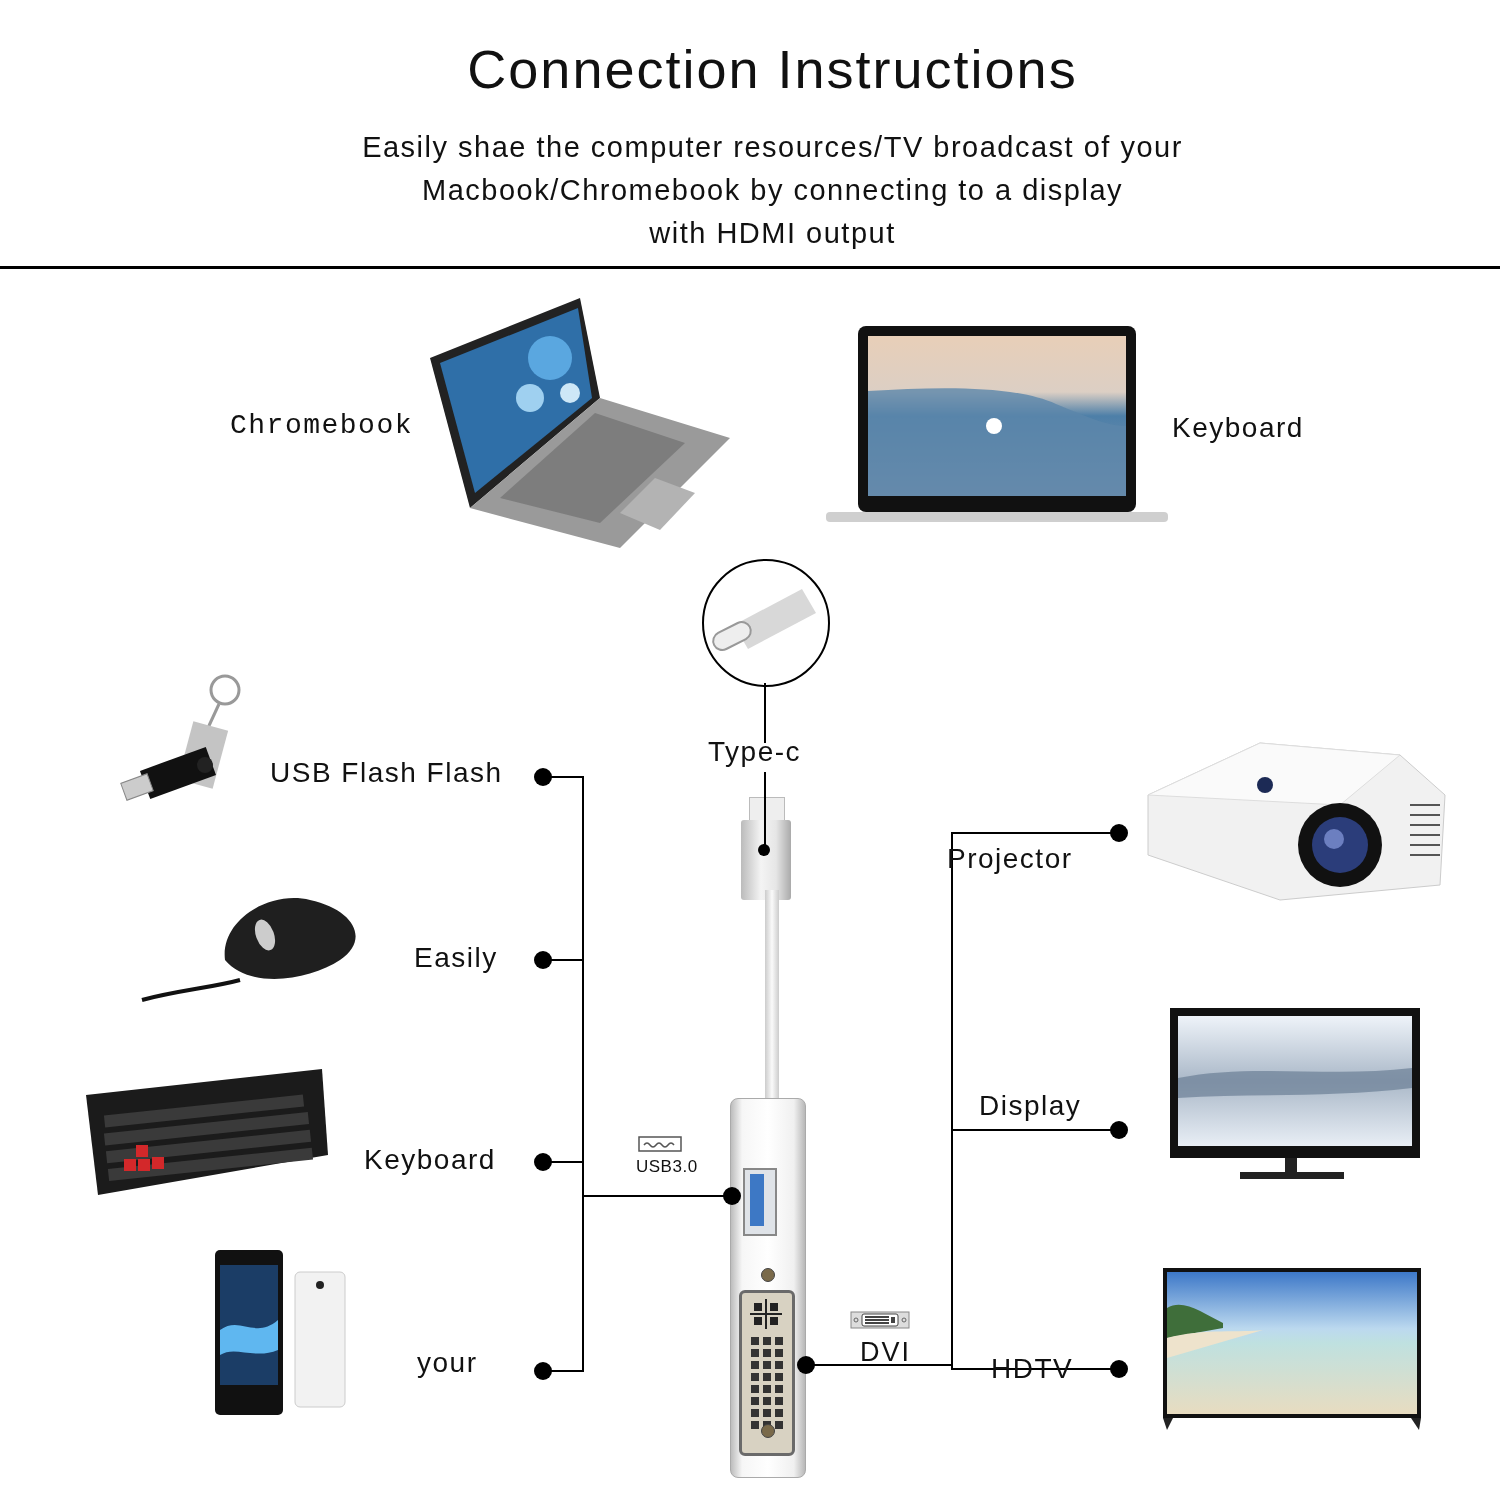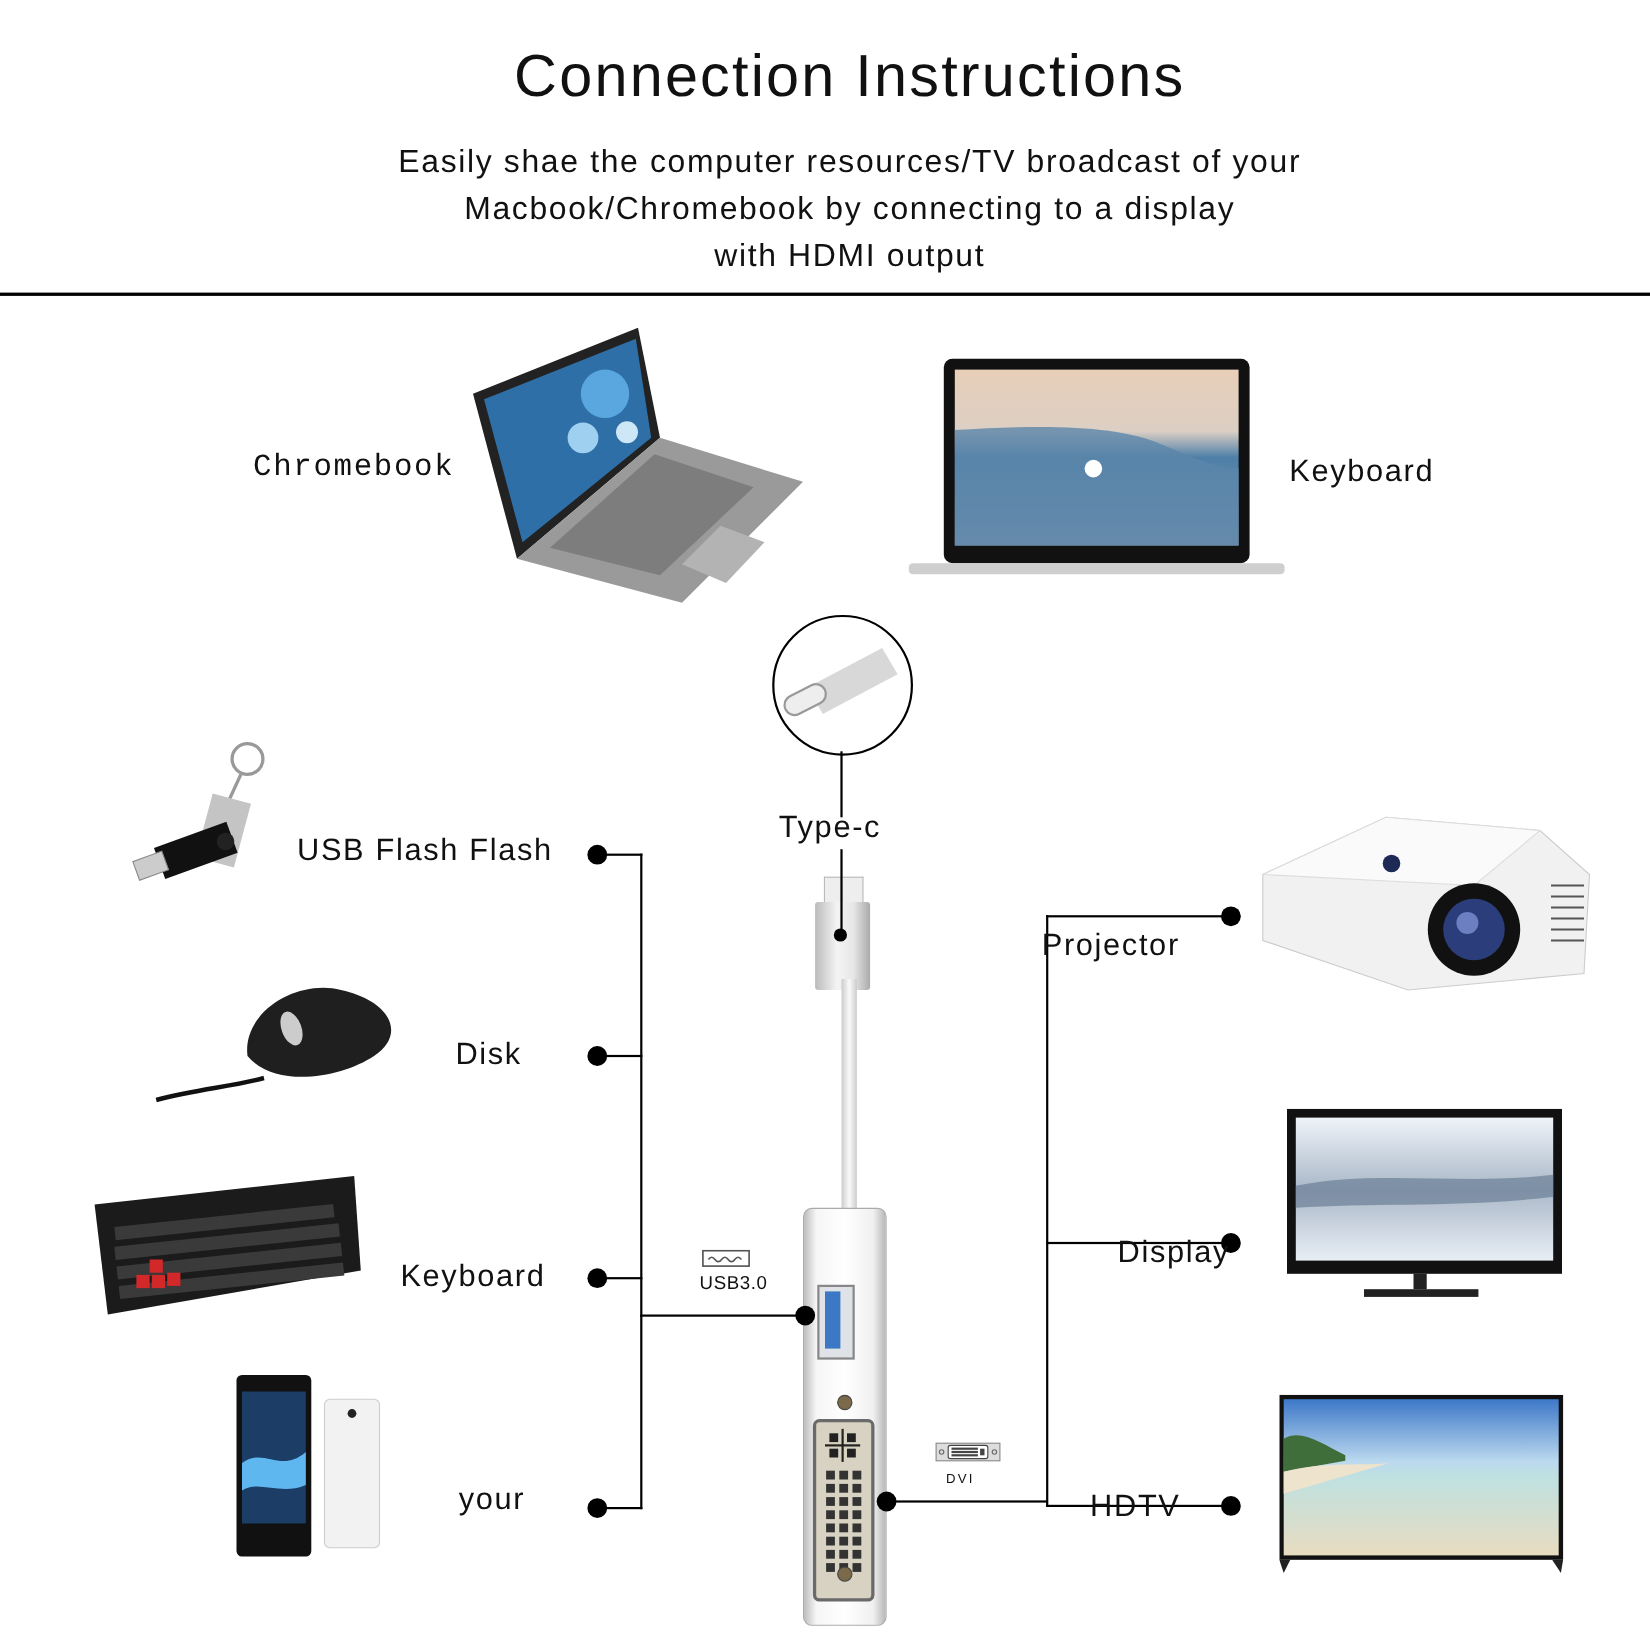--- a/index.html
+++ b/index.html
@@ -137,36 +137,36 @@
   <circle cx="6" cy="10" r="2" fill="none" stroke="#666"></circle>
     <circle cx="54" cy="10" r="2" fill="none" stroke="#666"></circle>
   <rect x="12" y="4" width="36" height="12" rx="2" fill="#fff" stroke="#444"></rect>
   <g fill="#444">
       <rect x="15" y="6" width="24" height="2"></rect>
       <rect x="15" y="9" width="24" height="2"></rect>
       <rect x="15" y="12" width="24" height="2"></rect>
       <rect x="41" y="7" width="4" height="6"></rect>
     </g>
 </svg>
-<div class="abs small-label" style="left:860px;top:1337px;font-size:12px;letter-spacing:2px;">DVI</div>
+<div class="abs small-label" style="left:860px;top:1337px;font-size:27px;letter-spacing:2px;">DVI</div>
 
 <div class="abs vline" style="left:582px;top:776px;height:596px;"></div>
 <div class="abs hline" style="left:544px;top:776px;width:40px;"></div>
 <div class="abs hline" style="left:544px;top:959px;width:40px;"></div>
 <div class="abs hline" style="left:544px;top:1161px;width:40px;"></div>
 <div class="abs hline" style="left:544px;top:1370px;width:40px;"></div>
 <div class="abs hline" style="left:582px;top:1195px;width:150px;"></div>
 <div class="abs dot" style="left:534px;top:768px;"></div>
 <div class="abs dot" style="left:534px;top:951px;"></div>
 <div class="abs dot" style="left:534px;top:1153px;"></div>
 <div class="abs dot" style="left:534px;top:1362px;"></div>
 <div class="abs dot" style="left:723px;top:1187px;z-index:5;"></div>
 
 <div class="abs label" style="left:270px;top:757px;">USB Flash Flash</div>
-<div class="abs label" style="left:414px;top:942px;">Disk</div>
+<div class="abs label" style="left:414px;top:942px;">Easily</div>
 <div class="abs label" style="left:364px;top:1144px;text-align:center;">Keyboard</div>
 <div class="abs label" style="left:417px;top:1347px;">your</div>
 
 <svg class="abs" style="left:115px;top:670px;" width="130" height="150" viewBox="0 0 130 150">
   <circle cx="110" cy="20" r="14" fill="none" stroke="#999" stroke-width="3"></circle>
   <line x1="104" y1="34" x2="92" y2="60" stroke="#999" stroke-width="3"></line>
   <rect x="70" y="55" width="36" height="60" fill="#c4c4c4" transform="rotate(15 88 85)"></rect>
   <rect x="28" y="88" width="70" height="30" fill="#111" transform="rotate(-20 63 103)"></rect>
   <rect x="8" y="108" width="28" height="18" fill="#ccc" stroke="#888" transform="rotate(-20 22 117)"></rect>
   <circle cx="90" cy="95" r="8" fill="#222"></circle>
@@ -203,21 +203,21 @@
 <div class="abs dot" style="left:797px;top:1356px;z-index:5;"></div>
 <div class="abs vline" style="left:951px;top:832px;height:538px;"></div>
 <div class="abs hline" style="left:951px;top:832px;width:168px;"></div>
 <div class="abs hline" style="left:951px;top:1129px;width:168px;"></div>
 <div class="abs hline" style="left:951px;top:1368px;width:168px;"></div>
 <div class="abs dot" style="left:1110px;top:824px;"></div>
 <div class="abs dot" style="left:1110px;top:1121px;"></div>
 <div class="abs dot" style="left:1110px;top:1360px;"></div>
 
 <div class="abs label" style="left:947px;top:843px;">Projector</div>
-<div class="abs label" style="left:1016px;top:1090px;margin-top:32px;">Display</div>
+<div class="abs label" style="left:979px;top:1090px;">Display</div>
 <div class="abs label" style="left:991px;top:1353px;">HDTV</div>
 
 <svg class="abs" style="left:1140px;top:735px;" width="310" height="175" viewBox="0 0 310 175">
   <polygon points="8,60 120,8 260,20 305,60 300,150 140,165 8,120" fill="#f1f1f1" stroke="#ccc"></polygon>
   <polygon points="8,60 120,8 260,20 200,70" fill="#fafafa" stroke="#ddd"></polygon>
   <circle cx="125" cy="50" r="8" fill="#1c2a55"></circle>
   <circle cx="200" cy="110" r="42" fill="#111"></circle>
   <circle cx="200" cy="110" r="28" fill="#2b3d7a"></circle>
   <circle cx="194" cy="104" r="10" fill="#6c7fc0"></circle>
   <g stroke="#555" stroke-width="2">

